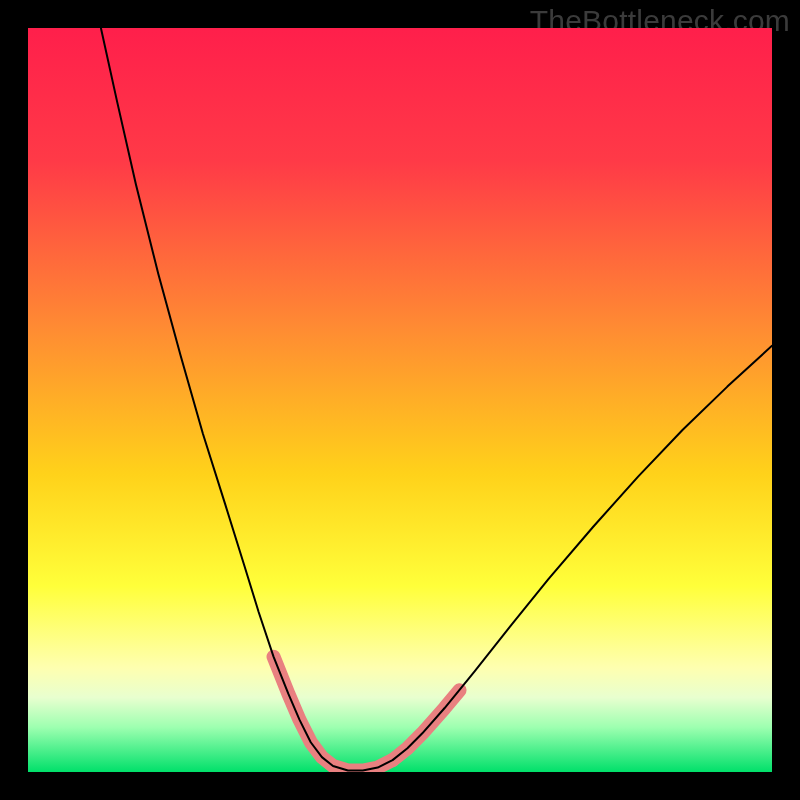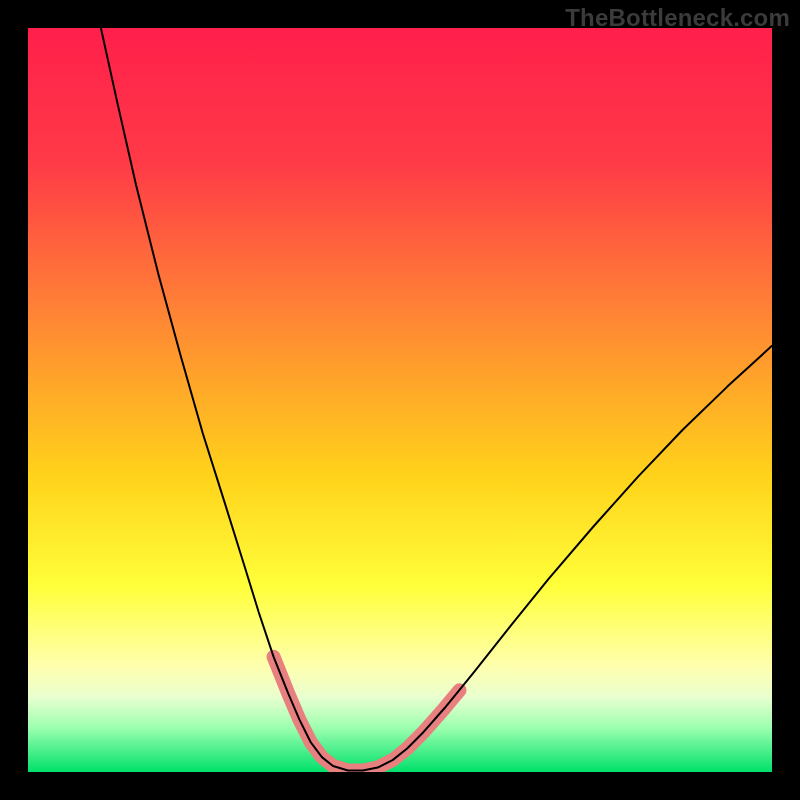--- a/index.html
+++ b/index.html
@@ -23,22 +23,22 @@
     top: 28px;
     width: 744px;
     height: 744px;
     overflow: hidden;
   }
   .watermark {
     position: absolute;
     top: 4px;
     right: 10px;
     color: #3b3b3b;
-    font-size: 24px;
-    font-weight: 700;
+    font-size: 30px;
+    font-weight: 400;
     letter-spacing: 0.2px;
     user-select: none;
   }
   svg { display: block; }
 </style>
 </head>
 <body>
 
 <div class="frame">
   <div class="watermark">TheBottleneck.com</div>

